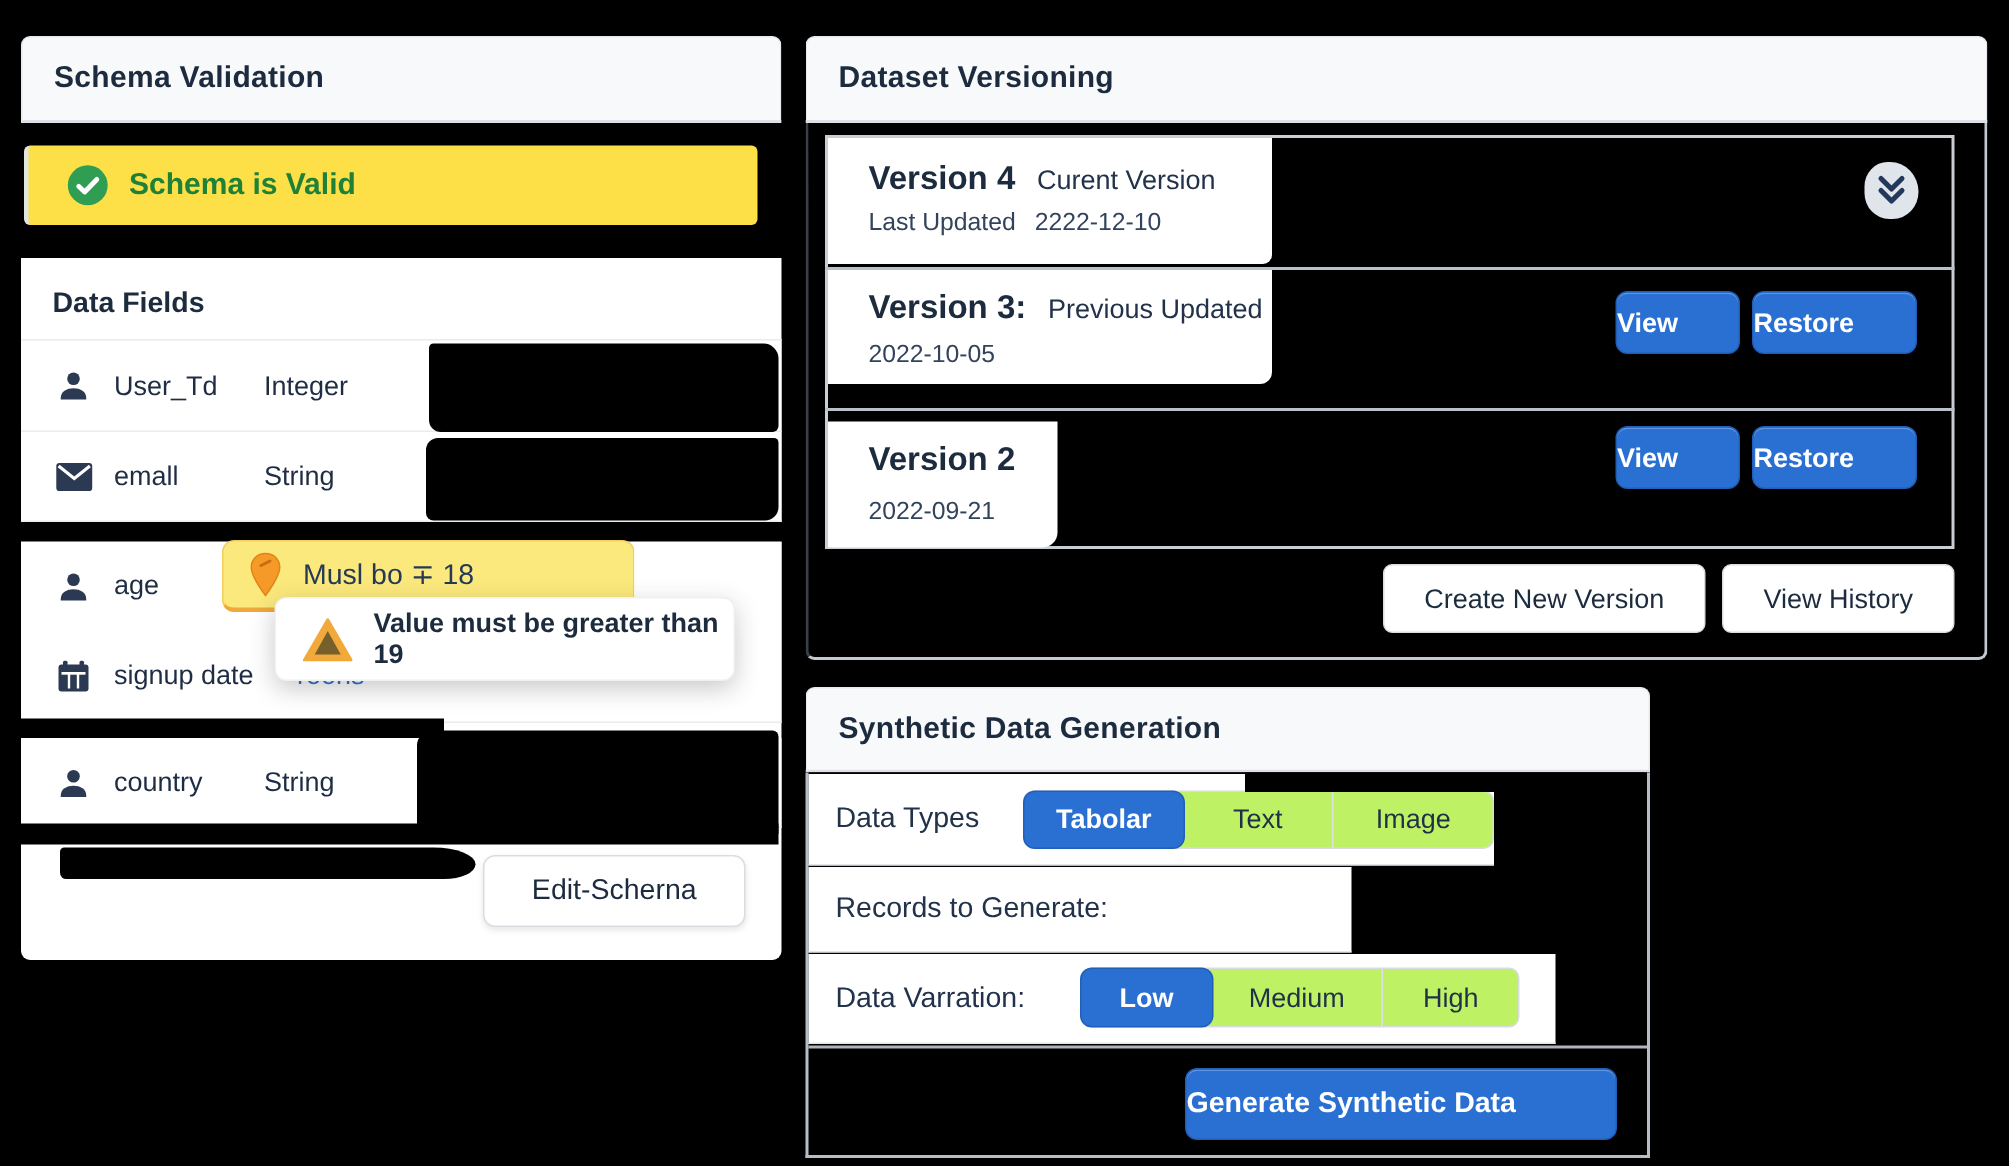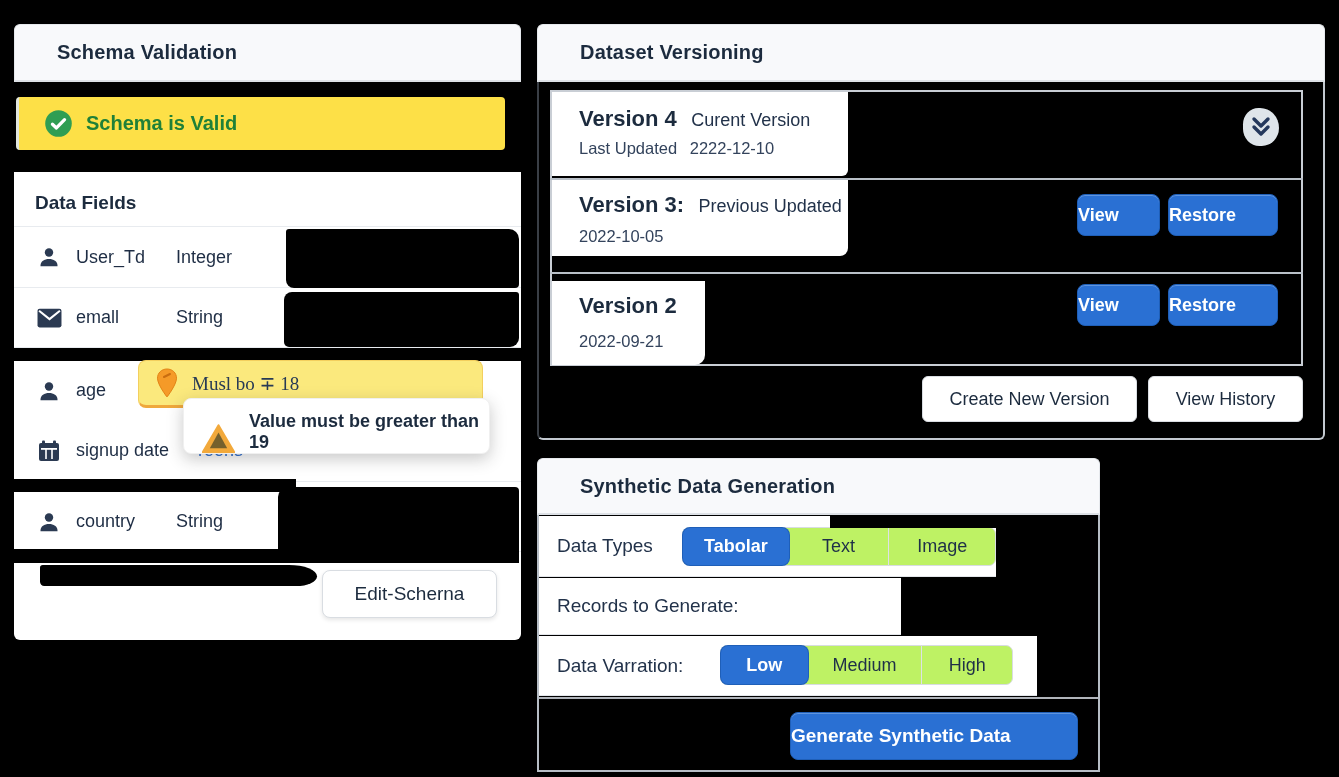--- a/index.html
+++ b/index.html
@@ -1,21 +1,21 @@
 <!DOCTYPE html>
 <html><head>
 <meta charset="utf-8">
 <style>
   html,body{margin:0;padding:0;background:#000;}
   #stage{position:relative;width:1339px;height:777px;background:#000;overflow:hidden;
          font-family:"Liberation Sans","DejaVu Sans",sans-serif;color:#1e2d44;}
   .abs{position:absolute;box-sizing:border-box;}
   
   .phead{background:#f8f9fb;border:1px solid #e6e9ed;border-bottom:2px solid #dde1e6;
-         border-radius:6px 6px 0 0;display:flex;align-items:center;padding-left:21px;}
+         border-radius:6px 6px 0 0;display:flex;align-items:center;}
   .phead h2{margin:0 0 0 21px;font-size:20px;font-weight:600;color:#1c2b3e;letter-spacing:.2px;}
   
   .banner{background:#fde047;border-radius:4px;border-left:3px solid #e2e7de;
           display:flex;align-items:center;gap:13px;padding-left:25px;}
   .banner .txt{color:#1f8038;font-size:20px;font-weight:600;}
   .lp-body{background:#fff;}
   .df-label{font-size:19px;font-weight:600;color:#1c2b3e;}
   .frow{background:#fff;border-bottom:1px solid #e8ebef;display:flex;align-items:center;}
   .frow .icn{margin-left:22px;width:26px;display:flex;justify-content:center;}
   .fname{font-size:18px;font-weight:500;margin-left:14px;min-width:86px;}
@@ -132,31 +132,31 @@
     <span class="icn">
       <svg width="24" height="24" viewBox="0 0 24 24" fill="#2b3a52">
           <circle cx="12" cy="7.5" r="4.2"></circle>
           <path d="M3.5 20.5c0-4.4 3.9-6.6 8.5-6.6s8.5 2.2 8.5 6.6v.8H3.5z"></path>
         </svg>
     </span>
     <span class="fname">country</span>
     <span class="ftype">String</span>
   </div>
 
-  <div class="abs badge" style="left:138px;top:360px;width:345px;height:48px;z-index:20;font-family:Liberation Serif, serif;">
+  <div class="abs badge" style="left:148px;top:360px;width:275px;height:48px;z-index:20;">
     <span class="icn">
       <svg width="24" height="30" viewBox="0 0 24 30">
           <path d="M12 1C6.5 1 2.5 5 2.5 10.2 2.5 16.8 12 29 12 29s9.5-12.2 9.5-18.8C21.5 5 17.5 1 12 1z" fill="#f59a28" stroke="#e28316" stroke-width="1"></path>
           <path d="M9 9l6-3" stroke="#c96d10" stroke-width="2" stroke-linecap="round"></path>
         </svg>
     </span>
     <span class="txt">Musl bo ∓ 18</span>
   </div>
 
-  <div class="abs tooltip" style="left:183px;top:398px;width:307px;height:56px;align-items:flex-end;">
+  <div class="abs tooltip" style="left:183px;top:398px;width:307px;height:56px;">
     <span class="icn">
       <svg width="33" height="29" viewBox="0 0 24 21">
           <path d="M12 .8L23.4 20.4H.6z" fill="#f2a93b" stroke="#f2a93b" stroke-width="1.4" stroke-linejoin="round"></path>
           <path d="M12 6.2l6.3 11.4H5.7z" fill="#75602c"></path>
         </svg>
     </span>
     <span class="txt">Value must be greater than 19</span>
   </div>
 
   <div class="abs blob" style="left:286px;top:229px;width:233px;height:59px;border-radius:3px 10px 4px 8px;"></div>

